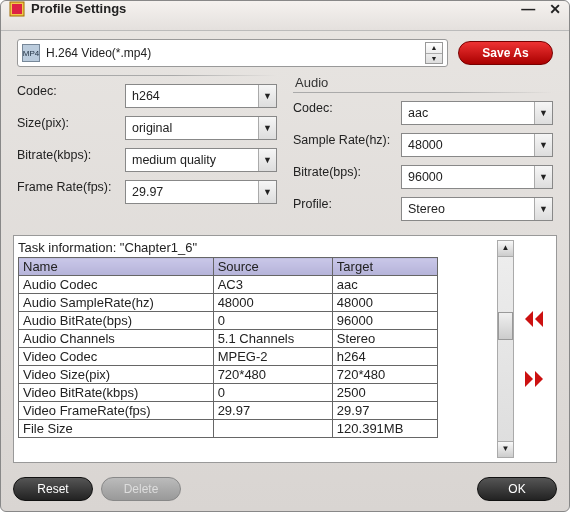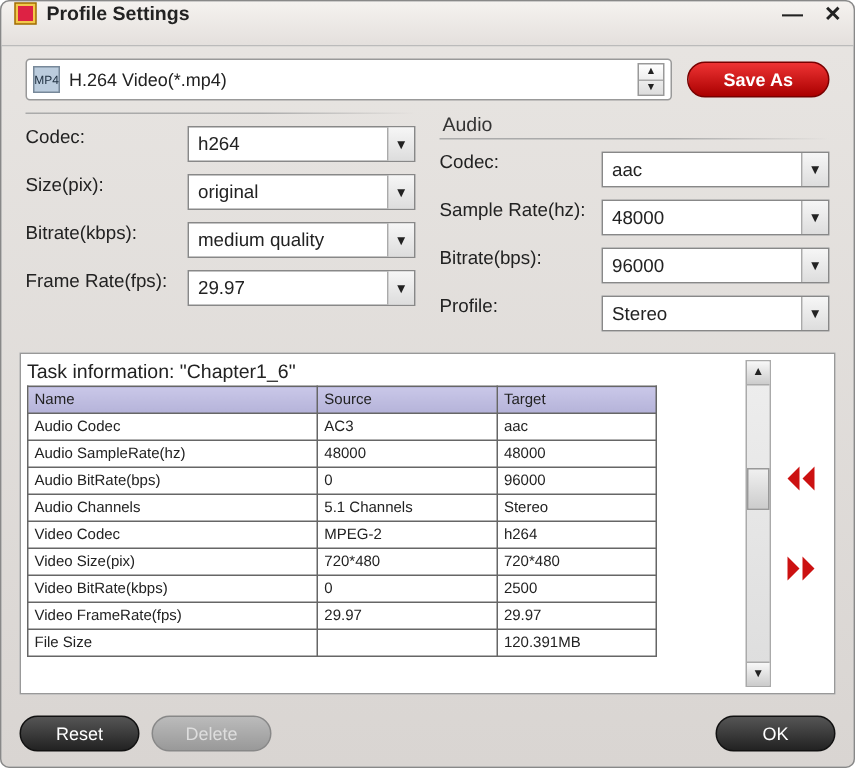--- a/index.html
+++ b/index.html
@@ -48,21 +48,21 @@
   .combo .arrow { width:18px; height:100%; border-left:1px solid #aaa;
     background:linear-gradient(#f6f6f6,#ddd); display:flex; align-items:center; justify-content:center; font-size:9px; }
   .taskbox {
     flex:1; background:#fff; border:1px solid #999; 
     padding:4px; overflow:hidden; position:relative;
     display:flex; gap:2px;
   }
   .taskcontent { flex:1; overflow:hidden; }
   .task-title { font-size:13px; margin-bottom:2px; }
   table { border-collapse: collapse; width: 420px; }
-  th, td { border:1px solid #666; font-size:10px; padding:1px 4px; text-align:left; font-weight:normal; height:18px; }
+  th, td { border:1px solid #666; font-size:13px; padding:1px 4px; text-align:left; font-weight:normal; height:18px; }
   th { background: linear-gradient(#c9c7e8,#b5b3d9); }
   .freedisk { font-size:12.5px; margin-top:1px; }
   .vscroll { width:17px; background:linear-gradient(#eee,#ddd); border:1px solid #aaa; display:flex; flex-direction:column; }
   .vscroll .sbtn{ height:16px; font-size:8px; text-align:center; line-height:14px; background:linear-gradient(#f8f8f8,#ccc); border-bottom:1px solid #aaa;}
   .vscroll .sbtn.bot{border-top:1px solid #aaa;border-bottom:none}
   .vscroll .thumb{ margin-top:55px; height:28px; background:linear-gradient(#f0f0f0,#ccc); border:1px solid #999;}
   .vscroll .track{flex:1}
   .navcol { width:28px; display:flex; flex-direction:column; justify-content:center; gap:40px; align-items:center; margin-left:4px; margin-right:4px;}
   .dbl-arrow { color:#c11; cursor:pointer; }
   .dbl-arrow svg { display:block; }

